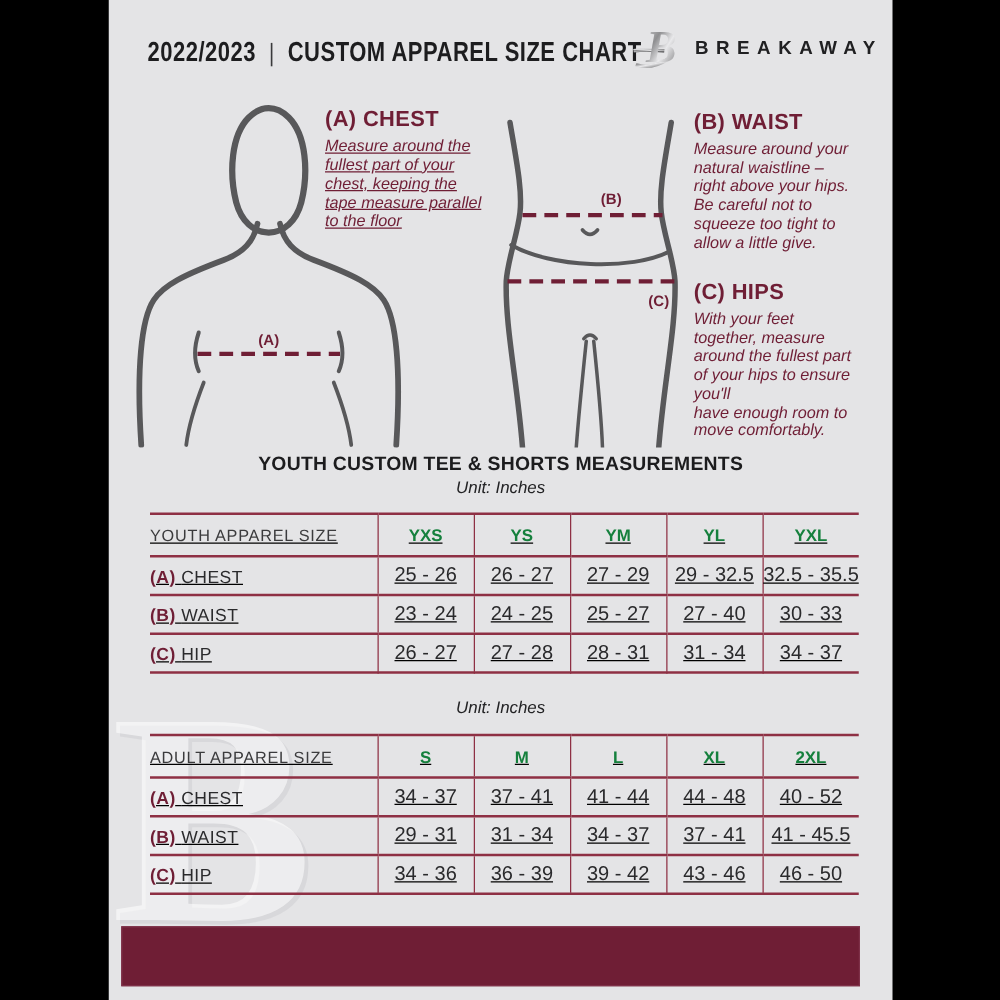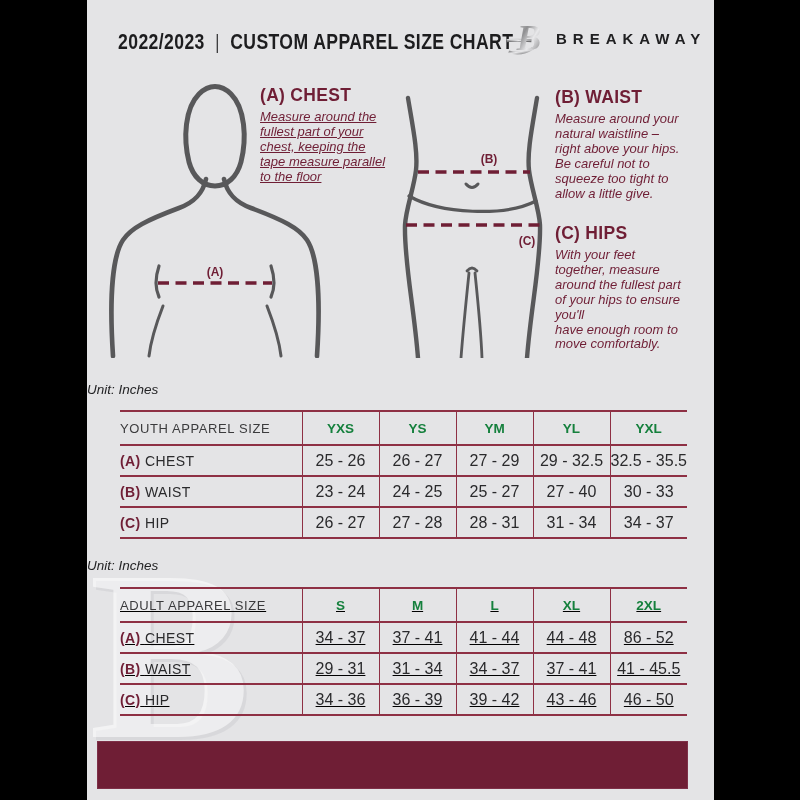--- a/index.html
+++ b/index.html
@@ -29,27 +29,27 @@
             color:var(--maroon,#6f1e35);}
   .ins-body{position:absolute;margin:0;font-size:13px;font-style:italic;line-height:14.9px;
             color:var(--maroon,#6f1e35);white-space:pre-line;}
   .h-chest{left:173px;top:85px;}  .b-chest{left:173px;top:110px;text-decoration:underline;}
   .h-waist{left:468px;top:87px;}  .b-waist{left:468px;top:112px;}
   .h-hips{left:468px;top:223px;}  .b-hips{left:468px;top:248px;}
 
   
   .tbl-title{position:absolute;left:0;width:627px;text-align:center;font-weight:bold;font-size:15.5px;
              color:#1c1c1e;letter-spacing:0.2px;}
-  .tbl-unit{position:absolute;left:0;width:627px;font-style:italic;font-size:13.5px;color:#232325;}
+  .tbl-unit{position:absolute;left:0;width:627px;text-align:center;font-style:italic;font-size:13.5px;color:#232325;}
   .youth-title{top:363px;} .youth-unit{top:382px;}
   .adult-title{top:539px;} .adult-unit{top:558px;}
 
   
   .tbl-wrap{position:absolute;left:33px;z-index:2;}
-  .youth-tbl{top:410px;} .adult-tbl{top:587px;text-decoration:underline;}
+  .youth-tbl{top:410px;text-decoration:underline;} .adult-tbl{top:587px;text-decoration:underline;}
   table.size-table{border-collapse:collapse;table-layout:fixed;width:567px;
                    border-bottom:2px solid var(--table-line,#8e3044);}
   table.size-table td{border-top:2px solid var(--table-line,#8e3044);
                       border-left:1.5px solid var(--table-line,#8e3044);
                       padding:0;vertical-align:middle;background:transparent;}
   table.size-table td:first-child{border-left:none;}
   tr.head-row td{height:32px;}
   tr.data-row td{height:29px;}
   td.corner{font-size:13px;letter-spacing:0.6px;color:#3b3b3d;padding-left:14px;}
   td.size-h{font-weight:bold;font-size:13.5px;color:#15803d;text-align:center;}
@@ -136,20 +136,21 @@
 allow a little give.</p>
     <h3 class="ins-head h-hips">(C) HIPS</h3>
     <p class="ins-body b-hips">With your feet
 together, measure
 around the fullest part
 of your hips to ensure
 you'll
 have enough room to
 move comfortably.</p>
 
+    <div class="tbl-title youth-title">YOUTH CUSTOM TEE &amp; SHORTS MEASUREMENTS</div>
     <div class="tbl-unit youth-unit">Unit: Inches</div>
     <div class="tbl-wrap youth-tbl">
       <table class="size-table">
         <colgroup>
             <col style="width:182px">
             <col style="width:77px">
             <col style="width:77px">
             <col style="width:77px">
             <col style="width:77px">
             <col style="width:77px">
@@ -210,21 +211,21 @@
           <td class="size-h">L</td>
           <td class="size-h">XL</td>
           <td class="size-h">2XL</td>
         </tr>
         <tr class="data-row">
           <td class="rowlabel"><span class="prefix">(A)</span> <span>CHEST</span></td>
           <td class="val">34 - 37</td>
           <td class="val">37 - 41</td>
           <td class="val">41 - 44</td>
           <td class="val">44 - 48</td>
-          <td class="val">86 - 52</td>
+          <td class="val">40 - 52</td>
         </tr>
         <tr class="data-row">
           <td class="rowlabel"><span class="prefix">(B)</span> <span>WAIST</span></td>
           <td class="val">29 - 31</td>
           <td class="val">31 - 34</td>
           <td class="val">34 - 37</td>
           <td class="val">37 - 41</td>
           <td class="val">41 - 45.5</td>
         </tr>
         <tr class="data-row">

